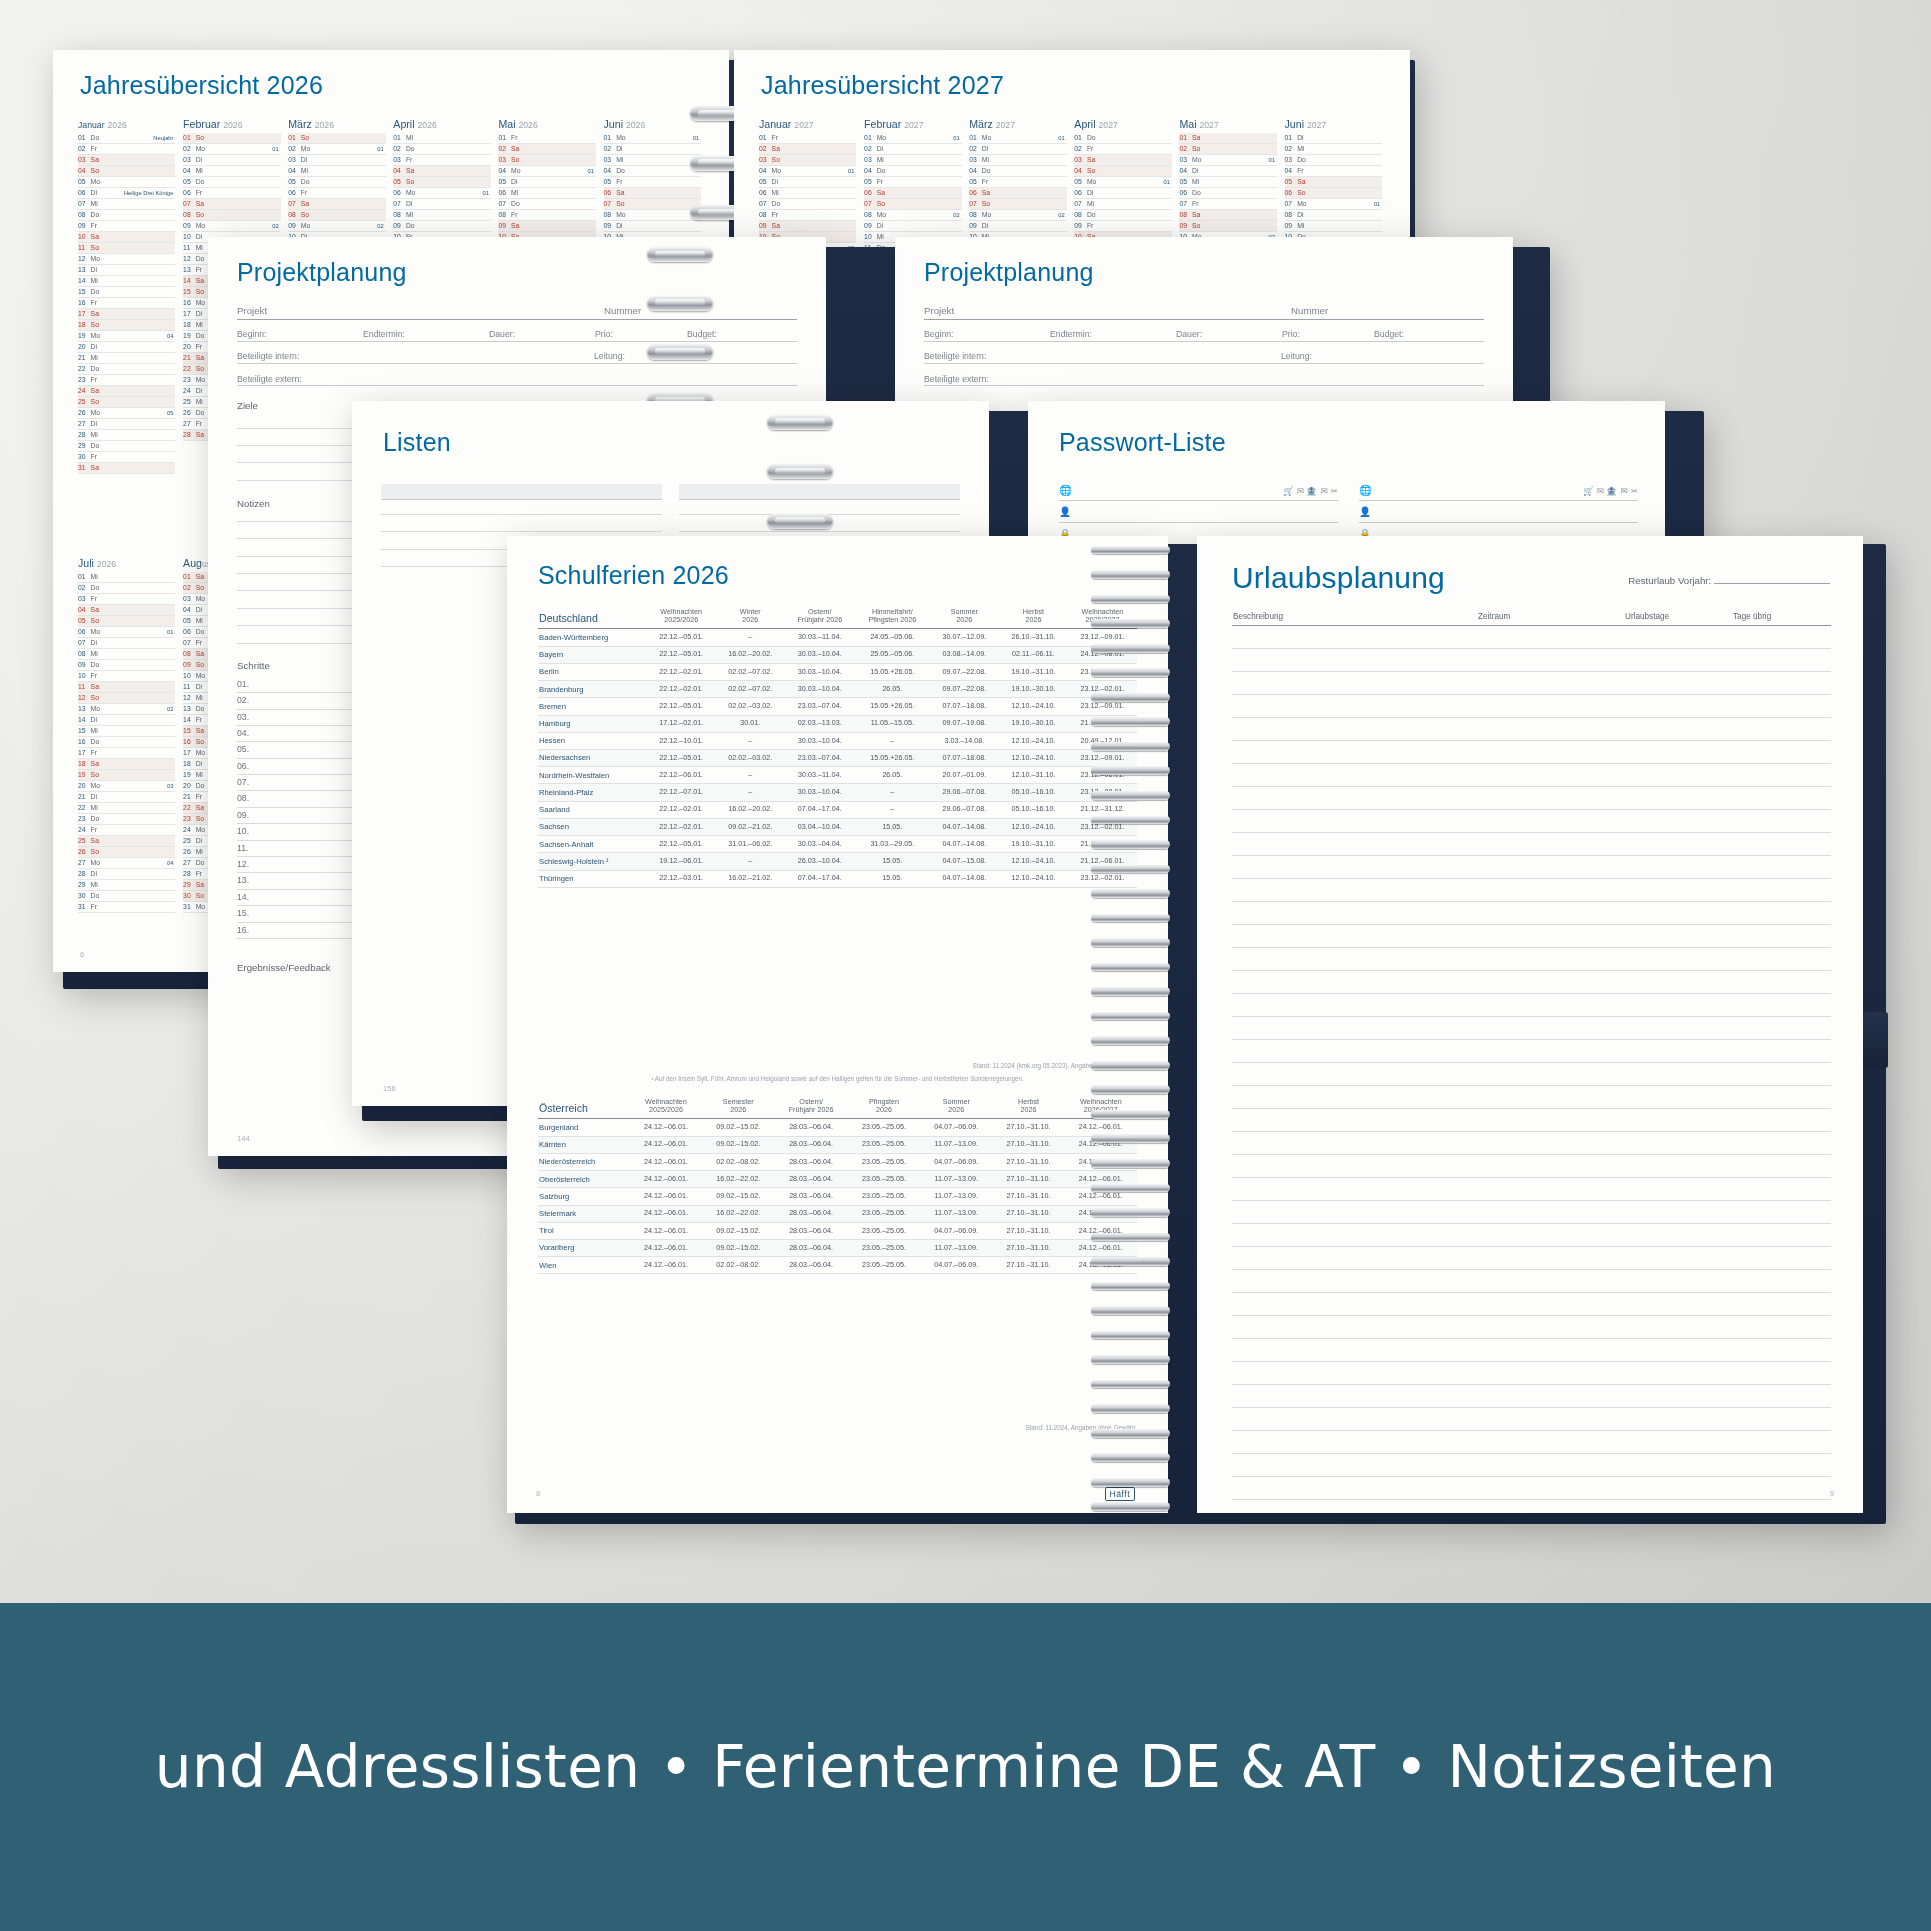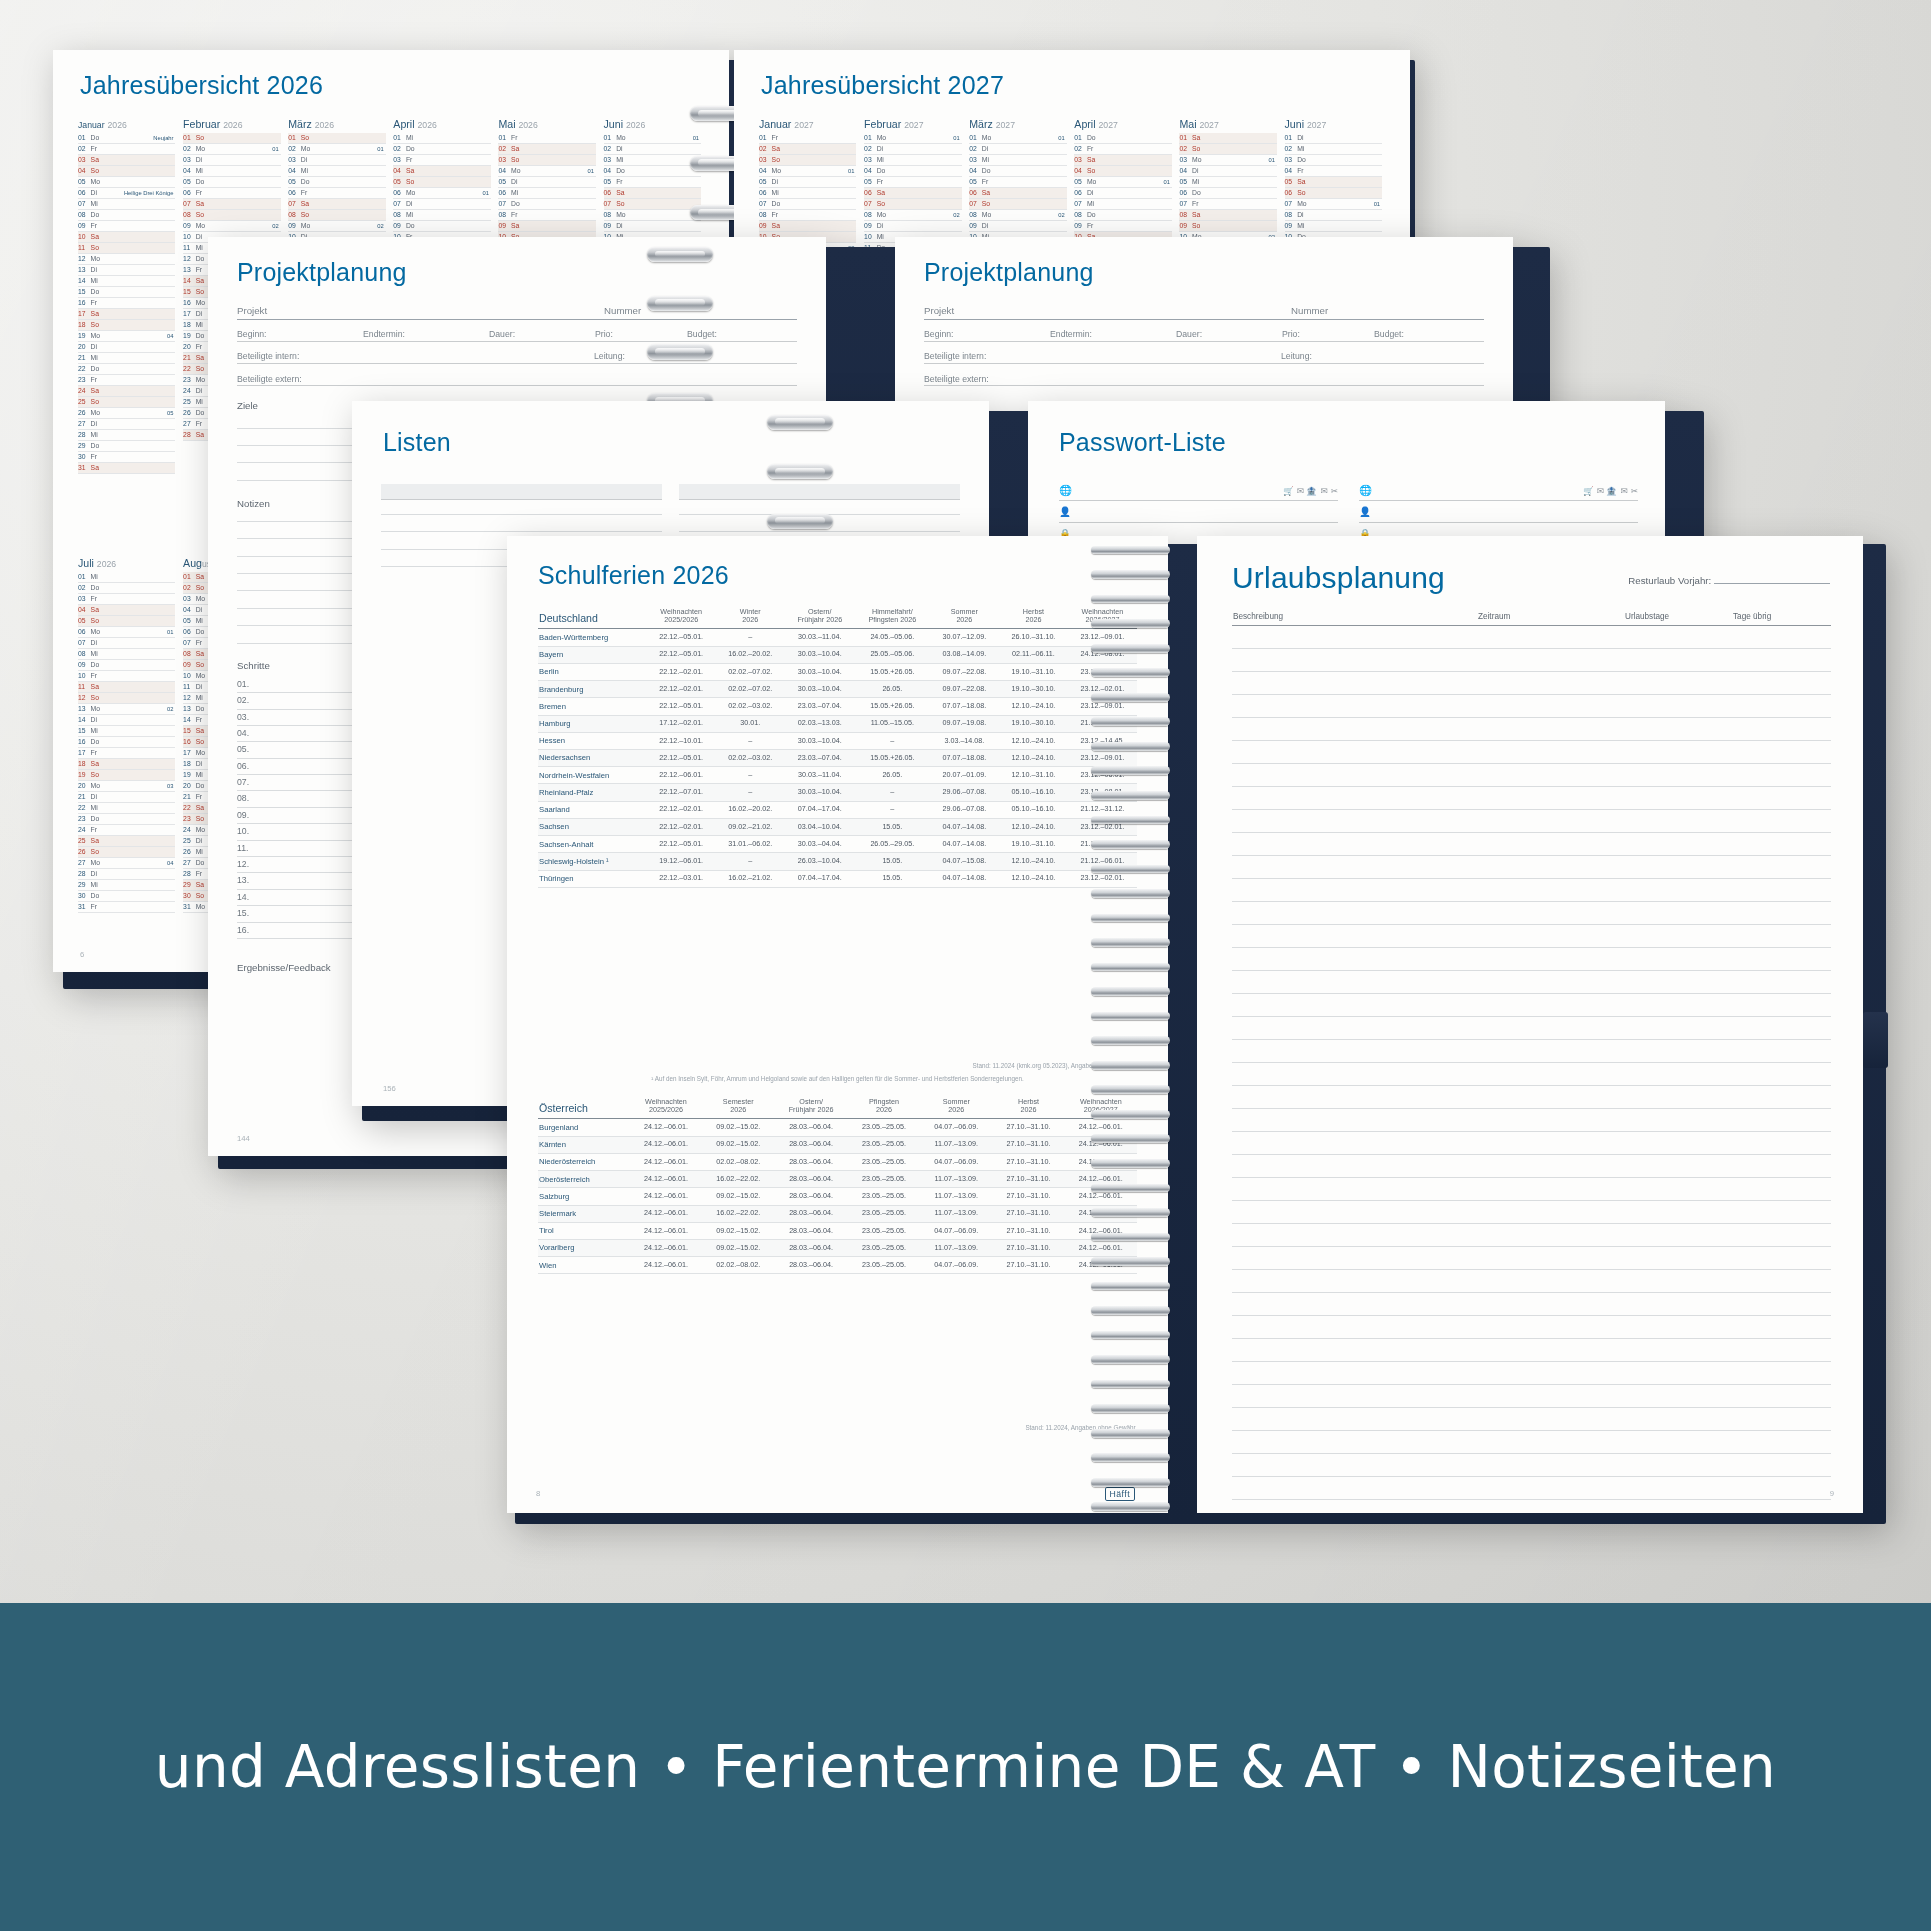--- a/index.html
+++ b/index.html
@@ -2644,21 +2644,21 @@
             <td style="white-space: pre-line;">21.12.–01.01.</td>
           </tr>
           <tr>
             <td class="state">Hessen</td>
             <td style="white-space: pre-line;">22.12.–10.01.</td>
             <td style="white-space: pre-line;">–</td>
             <td style="white-space: pre-line;">30.03.–10.04.</td>
             <td style="white-space: pre-line;">–</td>
             <td style="white-space: pre-line;">3.03.–14.08.</td>
             <td style="white-space: pre-line;">12.10.–24.10.</td>
-            <td style="white-space: pre-line;">23.12.–14.45.</td>
+            <td style="white-space: pre-line;">20.49.–12.01.</td>
           </tr>
           <tr>
             <td class="state">Niedersachsen</td>
             <td style="white-space: pre-line;">22.12.–05.01.</td>
             <td style="white-space: pre-line;">02.02.–03.02.</td>
             <td style="white-space: pre-line;">23.03.–07.04.</td>
             <td style="white-space: pre-line;">15.05.+26.05.</td>
             <td style="white-space: pre-line;">07.07.–18.08.</td>
             <td style="white-space: pre-line;">12.10.–24.10.</td>
             <td style="white-space: pre-line;">23.12.–09.01.</td>
@@ -2701,21 +2701,21 @@
             <td style="white-space: pre-line;">15.05.</td>
             <td style="white-space: pre-line;">04.07.–14.08.</td>
             <td style="white-space: pre-line;">12.10.–24.10.</td>
             <td style="white-space: pre-line;">23.12.–02.01.</td>
           </tr>
           <tr>
             <td class="state">Sachsen-Anhalt</td>
             <td style="white-space: pre-line;">22.12.–05.01.</td>
             <td style="white-space: pre-line; margin-top: 44px;">31.01.–06.02.</td>
             <td style="white-space: pre-line;">30.03.–04.04.</td>
-            <td style="white-space: pre-line;">26.05.–29.05.</td>
+            <td style="white-space: pre-line;">31.03.–29.05.</td>
             <td style="white-space: pre-line;">04.07.–14.08.</td>
             <td style="white-space: pre-line;">19.10.–31.10.</td>
             <td style="white-space: pre-line;">21.12.–02.01.</td>
           </tr>
           <tr>
             <td class="state">Schleswig-Holstein ¹</td>
             <td style="white-space: pre-line;">19.12.–06.01.</td>
             <td style="white-space: pre-line;">–</td>
             <td style="white-space: pre-line;">26.03.–10.04.</td>
             <td style="white-space: pre-line;">15.05.</td>

